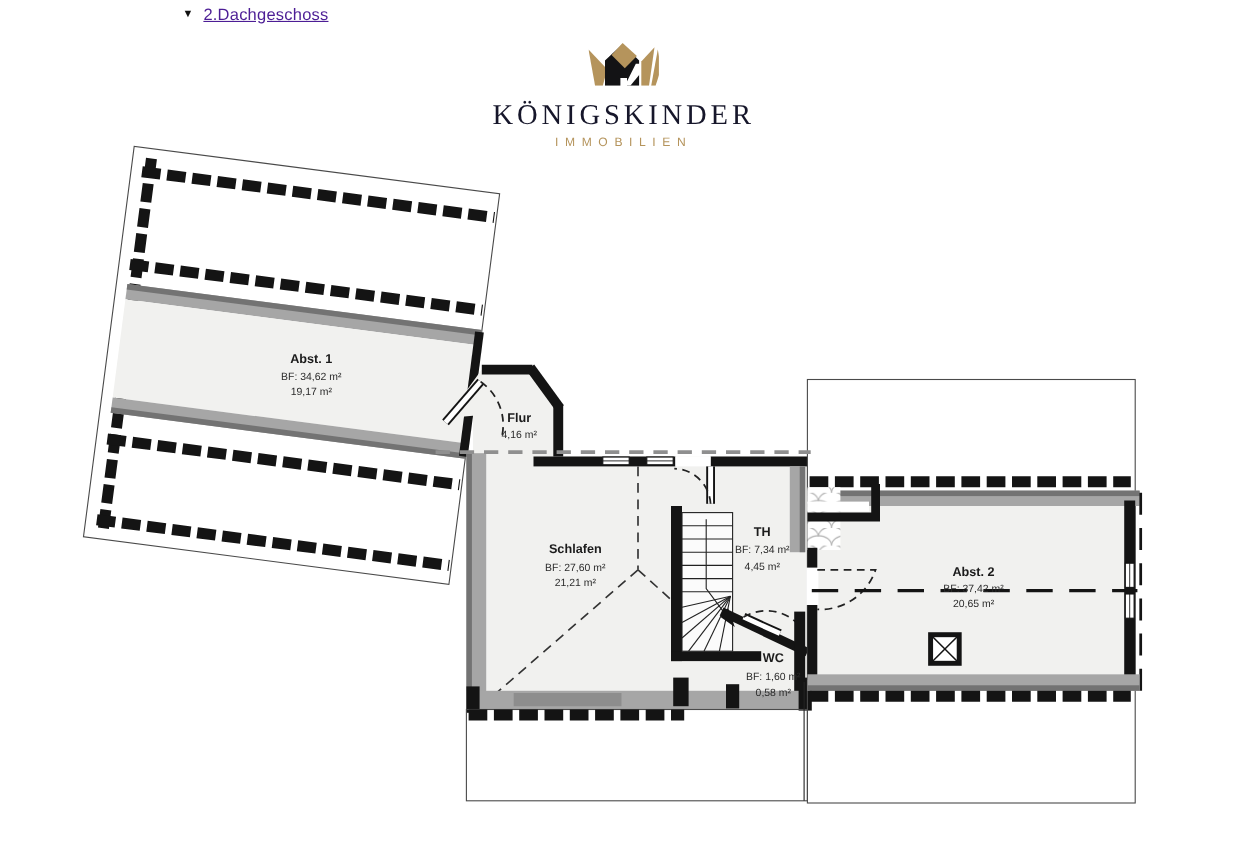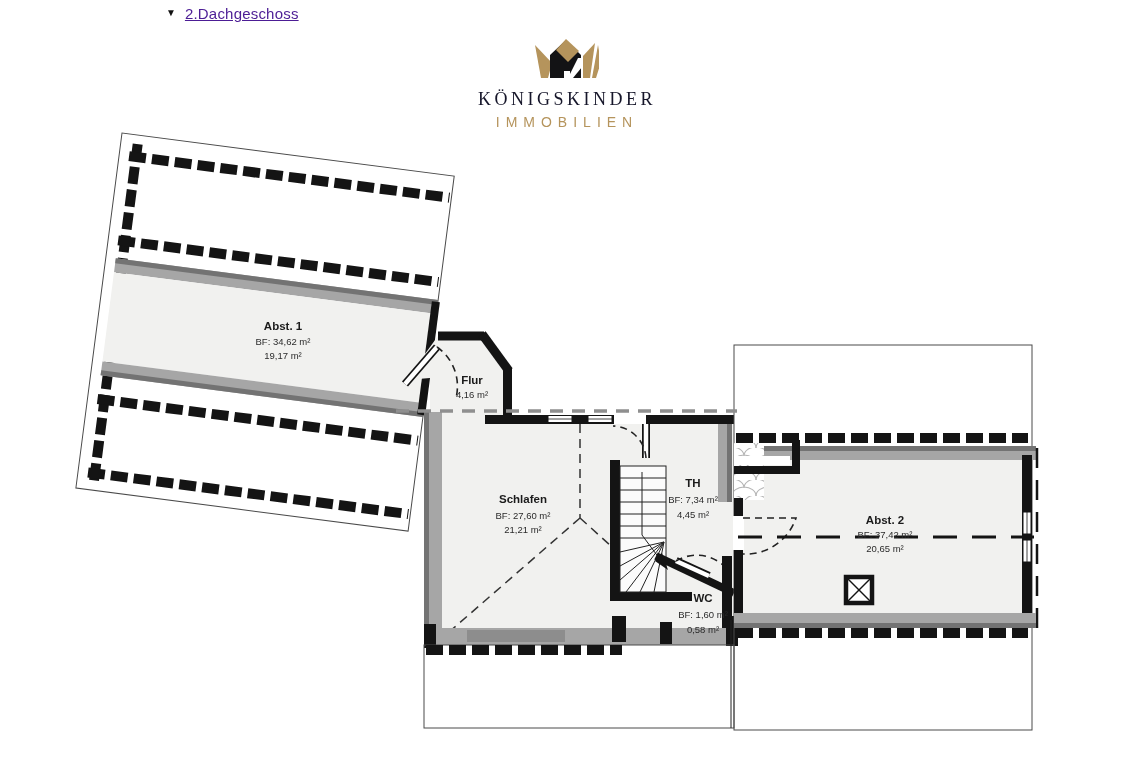--- a/index.html
+++ b/index.html
@@ -5,23 +5,23 @@
   html,body { margin:0; padding:0; }
   body {
     width:1134px; height:777px; position:relative; background:#ffffff;
     font-family:"Liberation Sans", sans-serif; overflow:hidden;
   }
   .header { position:absolute; top:4px; left:166px; display:flex; align-items:center; gap:9px; }
   .tri { font-size:10px; color:#111; line-height:18px; }
   .hlabel { font-size:15px; color:#4c1d95; text-decoration:underline; letter-spacing:0.2px; }
 
   .logo { position:absolute; top:36px; left:0; width:100%; text-align:center; }
-  .logo-title { font-family:"Liberation Serif", serif; font-size:18px; letter-spacing:3.5px;
+  .logo-title { font-family:"Liberation Serif", serif; font-size:26px; letter-spacing:3.5px;
                 color:#16162a; margin-top:7px; }
-  .logo-sub { font-size:14px; letter-spacing:6px; color:#b5945c; margin-top:4px; }
+  .logo-sub { font-size:11px; letter-spacing:6px; color:#b5945c; margin-top:4px; }
 
   svg.plan { position:absolute; left:0; top:0; }
 
   
   .outline { fill:none; stroke:#4a4a4a; stroke-width:1; }
   .band    { fill:none; stroke:#141414; stroke-width:10; stroke-dasharray:17 6; }
   .thin    { fill:none; stroke:#222; stroke-width:1; }
   .dashgray{ fill:none; stroke:#8f8f8f; stroke-width:3.5; stroke-dasharray:13 9; }
   .dashmid { fill:none; stroke:#141414; stroke-width:3; stroke-dasharray:24 15; }
   .dashceil{ fill:none; stroke:#333; stroke-width:1.5; stroke-dasharray:9 6; }

